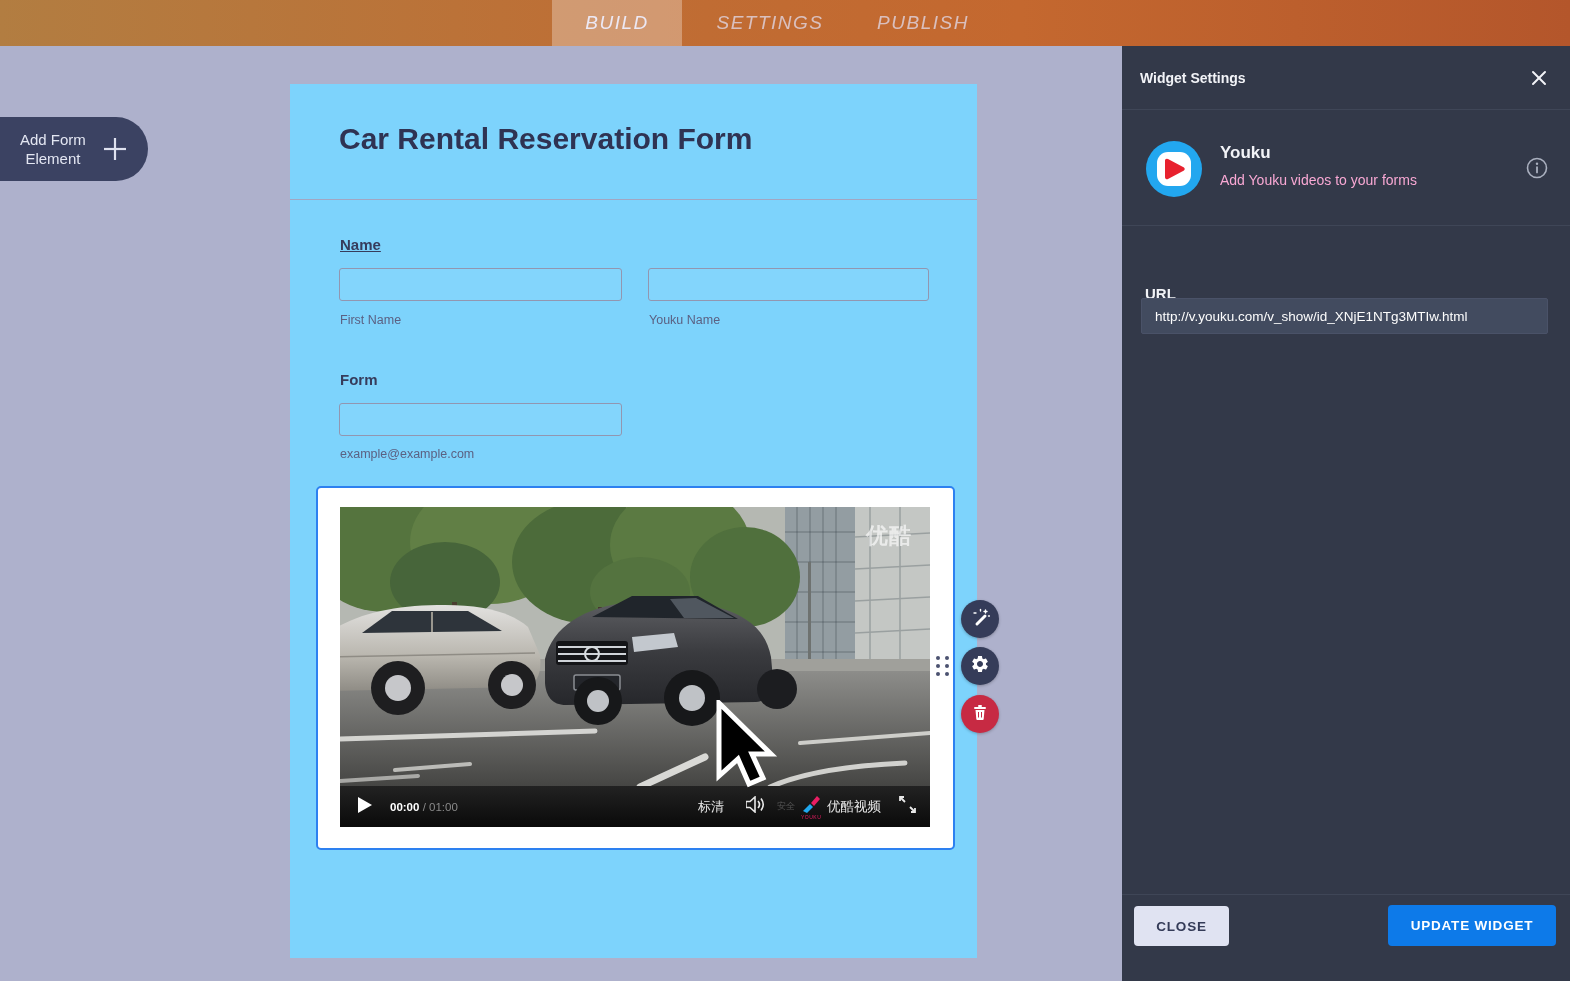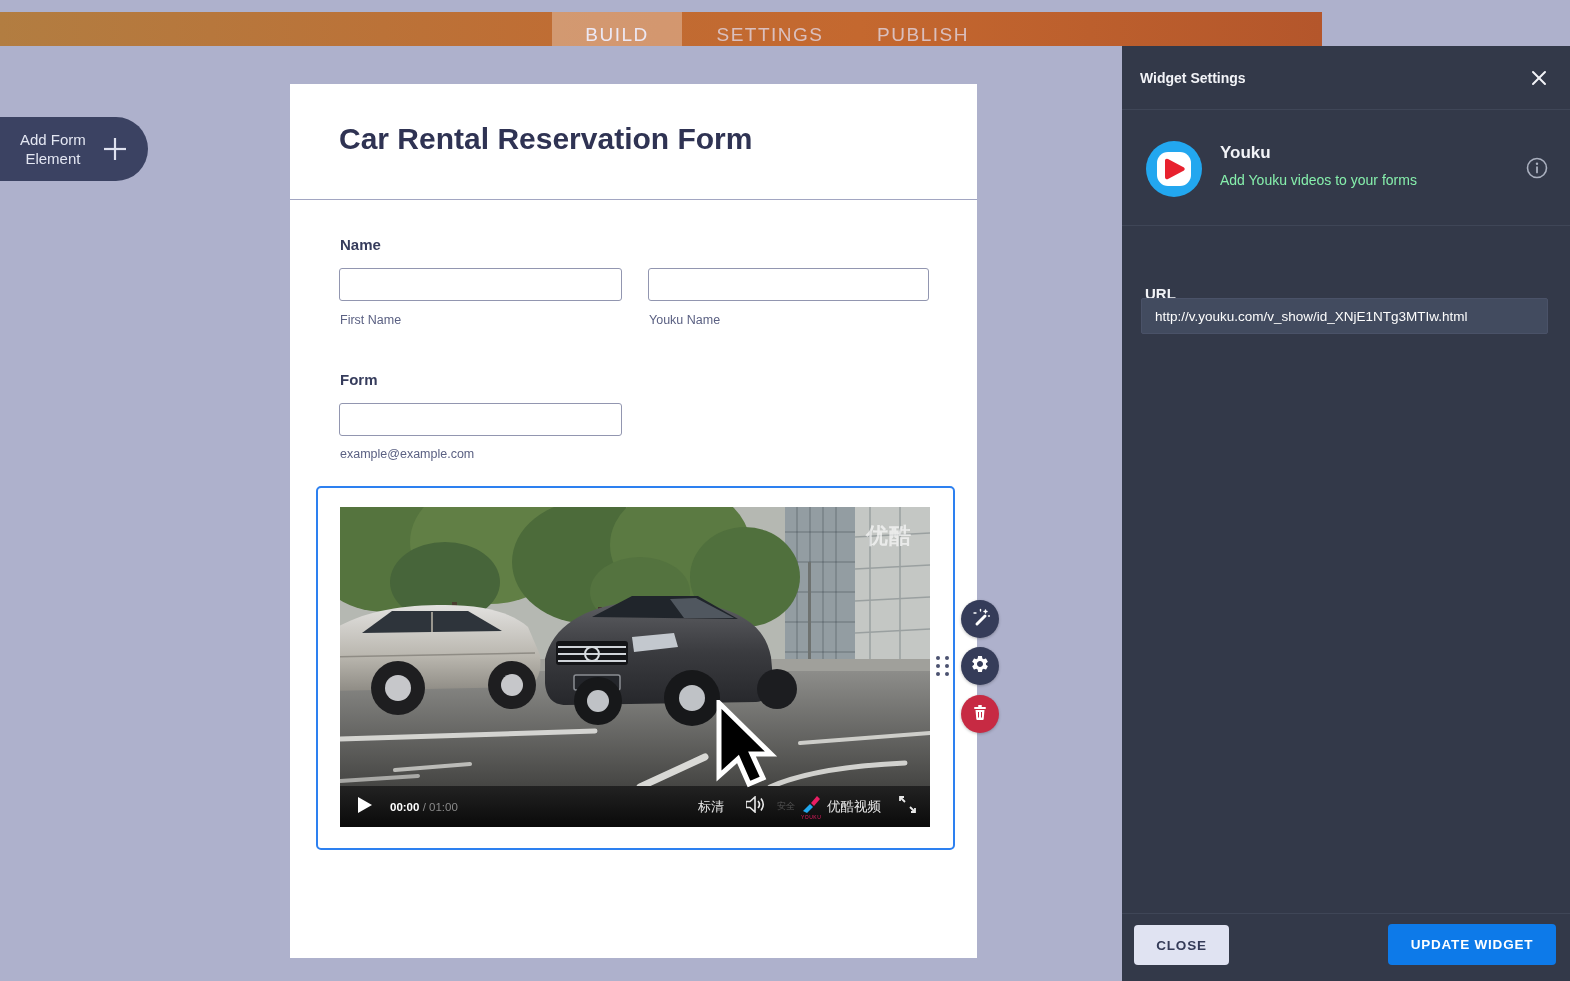--- a/index.html
+++ b/index.html
@@ -1,38 +1,38 @@
 <!DOCTYPE html>
 <html><head>
 <meta charset="utf-8">
 <style>
   * { margin:0; padding:0; box-sizing:border-box; }
   html,body { width:1570px; height:981px; overflow:hidden; font-family:"Liberation Sans", sans-serif; }
   body { position:relative; background:#aeb1cc; }
 
   
-  .topbar { position:absolute; top:12px; left:0; width:1322px; height:46px;
-    background:linear-gradient(90deg,#b27d41 0%,#c06c33 45%,#c4682f 65%,#b4562b 100%); }
+  .topbar { position:absolute; top:0; left:0; width:1570px; height:46px;
+    background:linear-gradient(90deg,#b27d41 0%,#c06c33 45%,#c4682f 65%,#b4562b 100%);font-style:italic; }
   .tabs { position:absolute; left:552px; top:0; height:46px; display:flex; }
   .tab { width:130px; height:46px; display:flex; align-items:center; justify-content:center;
     font-size:19px; letter-spacing:1.5px; color:rgba(226,220,238,0.75); cursor:pointer; }
   .tab.active { background:rgba(255,255,255,0.30); color:#ece8f4; }
   .tab + .tab { margin-left:23px; }
 
   
   .canvas { position:absolute; top:46px; left:0; width:1122px; height:935px; background:#aeb1cc; }
 
   .add-el-btn { position:absolute; left:0; top:71px; height:64px; padding:0 18px 0 20px;
     background:#3b4262; border-radius:0 33px 33px 0; display:flex; align-items:center; gap:14px;
     cursor:pointer; }
   .add-el-text { color:#e3e6f2; font-size:15px; font-weight:normal; line-height:1.3; text-align:center; }
   .plus-icon { width:30px; height:30px; display:flex; align-items:center; justify-content:center; }
 
   
-  .form-card { position:absolute; left:290px; top:38px; width:687px; height:874px; background:#ffffff; }
+  .form-card { position:absolute; left:290px; top:38px; width:687px; height:874px; background:#7dd3fc; }
   .form-title { position:absolute; left:49px; top:38px; font-size:30px; font-weight:bold; color:#2f3353; }
   .title-divider { position:absolute; left:0; top:115px; width:687px; height:1px; background:#a2a6c2; }
 
   .fld-label { position:absolute; font-size:15px; font-weight:bold; color:#363c5c; }
   .fld-input { position:absolute; height:33px; background:rgba(255,255,255,0.05);
     border:1px solid #9296b0; border-radius:3px; outline:none; font-size:14px; color:#2f3353; padding:0 8px; }
   .fld-sub { position:absolute; font-size:12.5px; color:#5b6183; }
 
   
   .widget-sel { position:absolute; left:26px; top:402px; width:639px; height:364px; background:#ffffff;
@@ -73,30 +73,30 @@
   .panel { position:absolute; top:46px; right:0; width:448px; height:935px; background:#333949; color:#fff; }
   .panel-header { position:absolute; top:0; left:0; width:448px; height:64px; display:flex;
     align-items:center; padding:0 18px; border-bottom:1px solid #3f4657; }
   .panel-title { font-size:14px; font-weight:bold; color:#f2f3f7; }
   .close-x { position:absolute; right:20px; top:21px; width:22px; height:22px; cursor:pointer;
     display:flex; align-items:center; justify-content:center; }
 
   .winfo { position:absolute; top:64px; left:0; width:448px; height:116px; border-bottom:1px solid #3f4657; }
   .winfo .wicon { position:absolute; left:24px; top:31px; }
   .wname { position:absolute; left:98px; top:33px; font-size:17px; font-weight:bold; color:#f2f3f7; }
-  .wdesc { position:absolute; left:98px; top:62px; font-size:14px; color:#86efac; }
+  .wdesc { position:absolute; left:98px; top:62px; font-size:14px; color:#f9a8d4; }
   .info-icon { position:absolute; right:22px; top:47px; cursor:pointer; }
 
   .url-section { position:absolute; top:180px; left:0; width:448px; }
   .url-label { position:absolute; left:23px; top:35px; font-size:15px; font-weight:bold; color:#f2f3f7;margin-top:24px; }
   .url-input { position:absolute; left:19px; top:72px; width:407px; height:36px; background:#424b5f;
     border:1px solid #4a5268; border-radius:2px; color:#fdfdfd; font-size:13.5px; padding:0 13px;
     font-family:"Liberation Sans", sans-serif; outline:none; }
 
-  .panel-footer { position:absolute; bottom:0; left:0; width:448px; height:68px; border-top:1px solid #3f4657; }
+  .panel-footer { position:absolute; bottom:0; left:0; width:448px; height:87px; border-top:1px solid #3f4657; }
   .btn-close { position:absolute; left:12px; top:11px; width:95px; height:40px; background:#e0e3f2;
     border:none; border-radius:4px; color:#343b58; font-size:13.5px; font-weight:bold;
     letter-spacing:0.8px; font-family:"Liberation Sans", sans-serif; cursor:pointer; }
   .btn-update { position:absolute; right:14px; top:10px; width:168px; height:41px; background:#0d7ae9;
     border:none; border-radius:4px; color:#ffffff; font-size:13.5px; font-weight:bold;
     letter-spacing:0.8px; font-family:"Liberation Sans", sans-serif; cursor:pointer; }
 
   .cursor { position:absolute; left:716px; top:654px; pointer-events:none; }
 </style>
 </head>
@@ -122,21 +122,21 @@
         <line x1="14" y1="3" x2="14" y2="25" stroke="#dfe2ef" stroke-width="2.2"></line>
         <line x1="3" y1="14" x2="25" y2="14" stroke="#dfe2ef" stroke-width="2.2"></line>
       </svg>
     </span>
   </div>
 
   <div class="form-card">
     <div class="form-title">Car Rental Reservation Form</div>
     <div class="title-divider"></div>
 
-    <div class="fld-label" style="left:50px; top:152px;">Name</div>
+    <div class="fld-label" style="left:50px; top:152px;text-decoration:underline;">Name</div>
     <input class="fld-input" style="left: 49px; top: 184px; width: 283px;">
     <input class="fld-input" style="left: 358px; top: 184px; width: 281px;">
     <div class="fld-sub" style="left:50px; top:229px;">First Name</div>
     <div class="fld-sub" style="left:359px; top:229px;">Youku Name</div>
 
     <div class="fld-label" style="left:50px; top:287px;">Form</div>
     <input class="fld-input" style="left: 49px; top: 319px; width: 283px;">
     <div class="fld-sub" style="left:50px; top:363px;">example@example.com</div>
 
     <div class="widget-sel">

